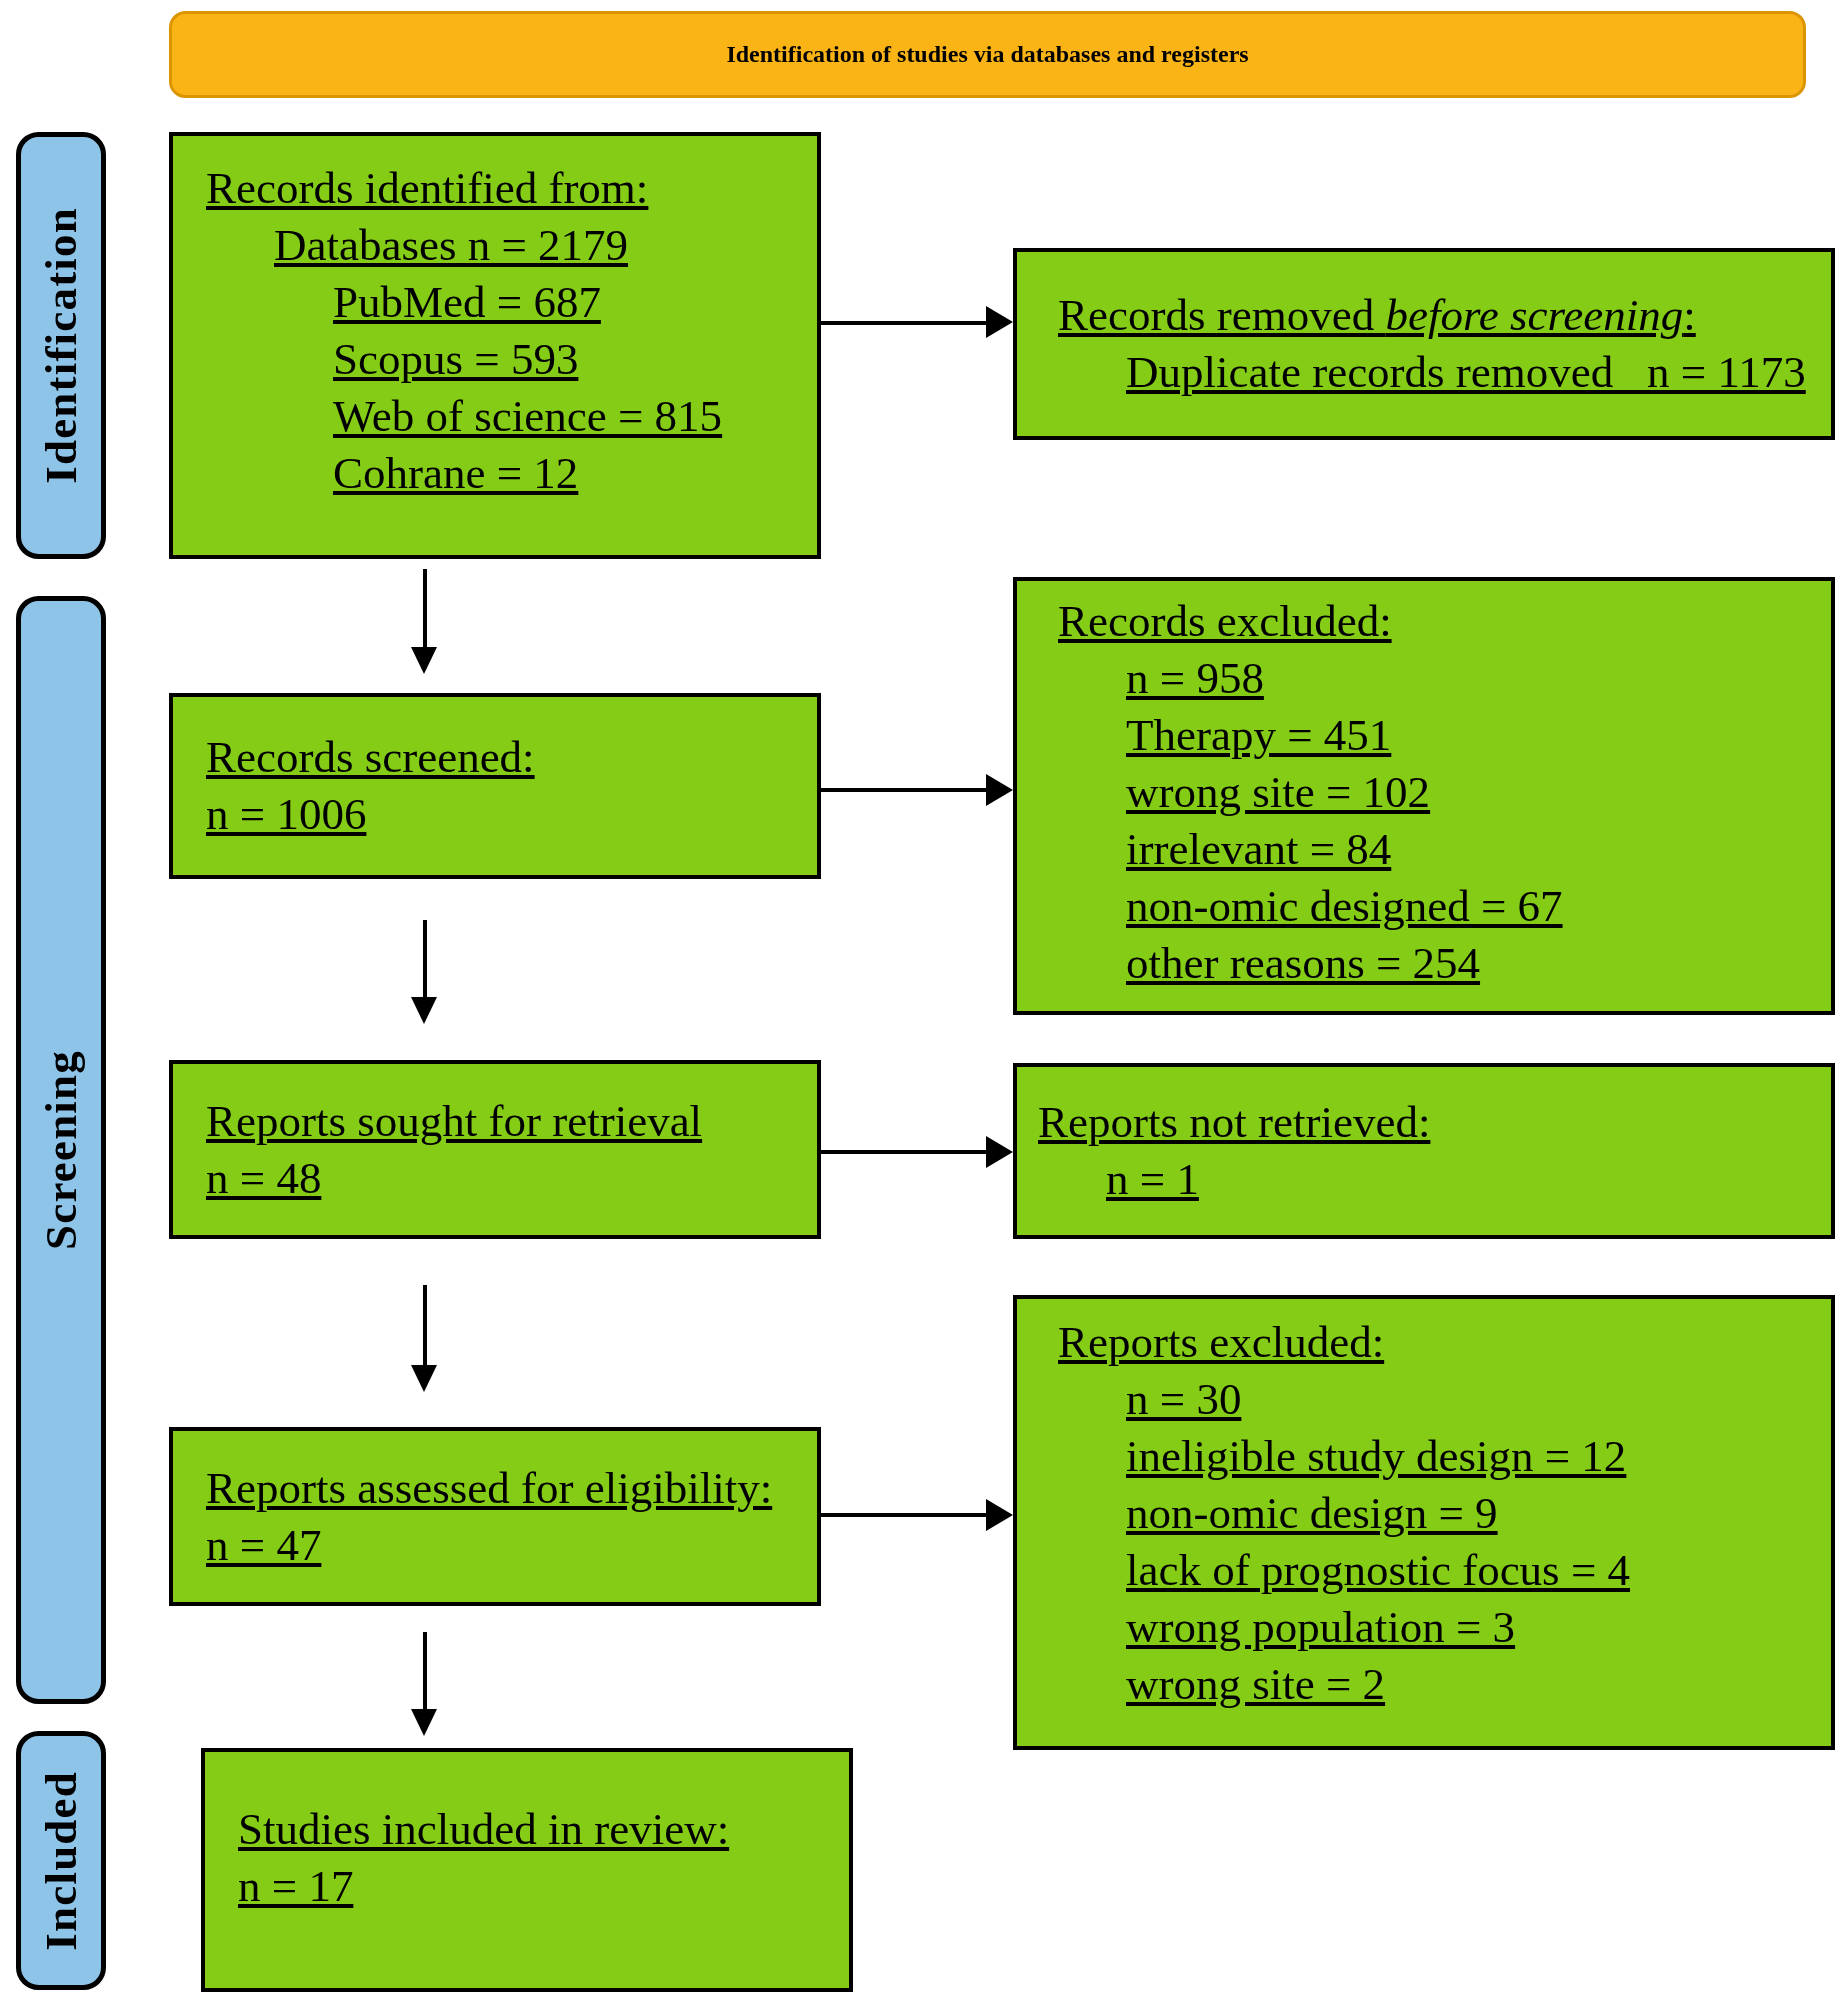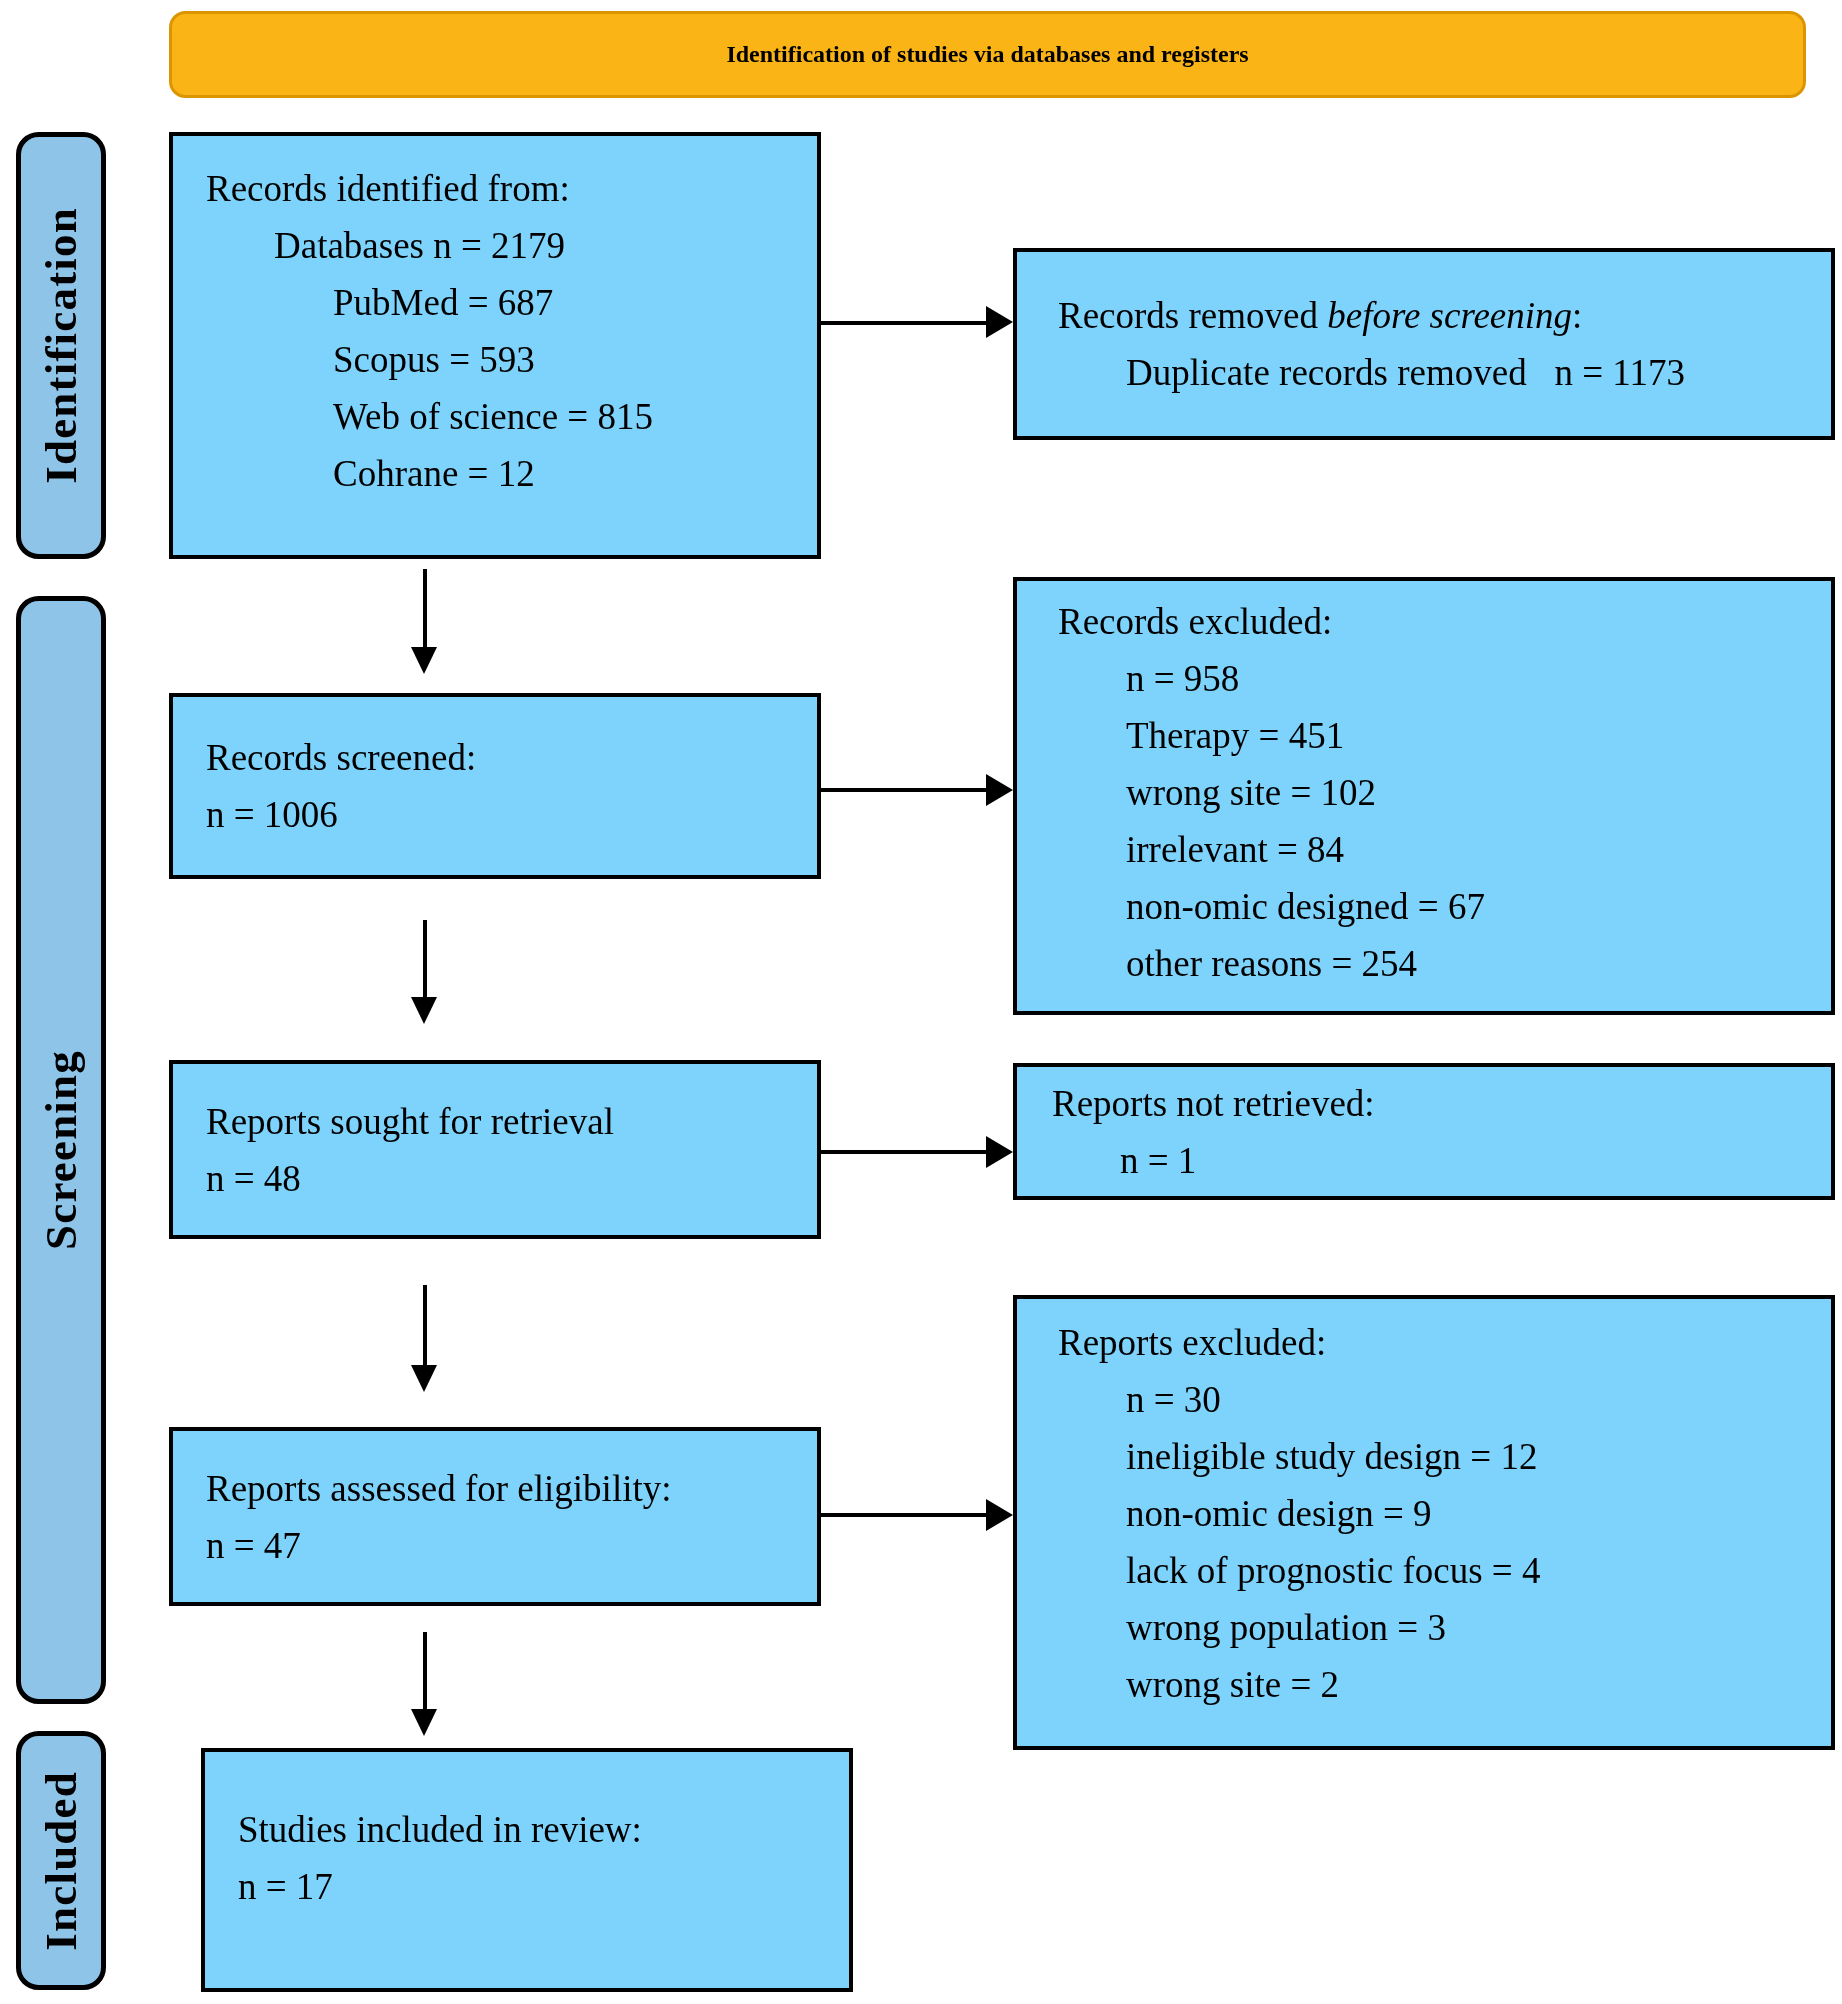--- a/index.html
+++ b/index.html
@@ -35,40 +35,41 @@
     font-weight:bold;font-size:45px;
     letter-spacing:1.2px;
     white-space:nowrap;
   }
   #stage-identification{left:16px;top:132px;width:90px;height:427px;}
   #stage-screening{left:16px;top:596px;width:90px;height:1108px;}
   #stage-included{left:16px;top:1731px;width:90px;height:259px;}
   
   .box{
     position:absolute;
-    background:#7dd3fc;border:4.1px solid #000;
+    background:#84cc16;border:4.1px solid #000;
     box-sizing:border-box;
-    font-size:37px;
+    font-size:45px;
+    text-decoration:underline;
   }
   .box .ln{line-height:57px;white-space:pre;}
   .ind1{padding-left:68px;}
   .ind2{padding-left:127px;}
   .it{font-style:italic;}
   .listbox{display:block;}
   .centerbox{display:flex;flex-direction:column;justify-content:center;}
   
   #box-identified{left:169px;top:132px;width:652px;height:427px;padding:24px 12px 0 33px;}
   #box-screened{left:169px;top:693px;width:652px;height:186px;padding:0 12px 0 33px;}
   #box-sought{left:169px;top:1060px;width:652px;height:179px;padding:0 12px 0 33px;}
   #box-assessed{left:169px;top:1427px;width:652px;height:179px;padding:0 12px 0 33px;}
   #box-included-studies{left:169px;top:1748px;width:652px;height:244px;padding:0 12px 24px 33px;margin-left:32px;}
   
   #box-removed{left:1013px;top:248px;width:822px;height:192px;padding:0 12px 0 41px;}
   #box-records-excluded{left:1013px;top:577px;width:822px;height:438px;padding:12px 12px 0 41px;}
-  #box-not-retrieved{left:1013px;top:1063px;width:822px;height:137px;padding:0 12px 0 35px;}
+  #box-not-retrieved{left:1013px;top:1063px;width:822px;height:176px;padding:0 12px 0 21px;}
   #box-reports-excluded{left:1013px;top:1295px;width:822px;height:455px;padding:15px 12px 16px 41px;}
   
   .stem-h{position:absolute;height:3.5px;background:#000;}
   .stem-v{position:absolute;width:3.5px;background:#000;}
   .head-r{position:absolute;width:0;height:0;
     border-top:16px solid transparent;border-bottom:16px solid transparent;
     border-left:27px solid #000;}
   .head-d{position:absolute;width:0;height:0;
     border-left:13.6px solid transparent;border-right:13.6px solid transparent;
     border-top:27px solid #000;}

